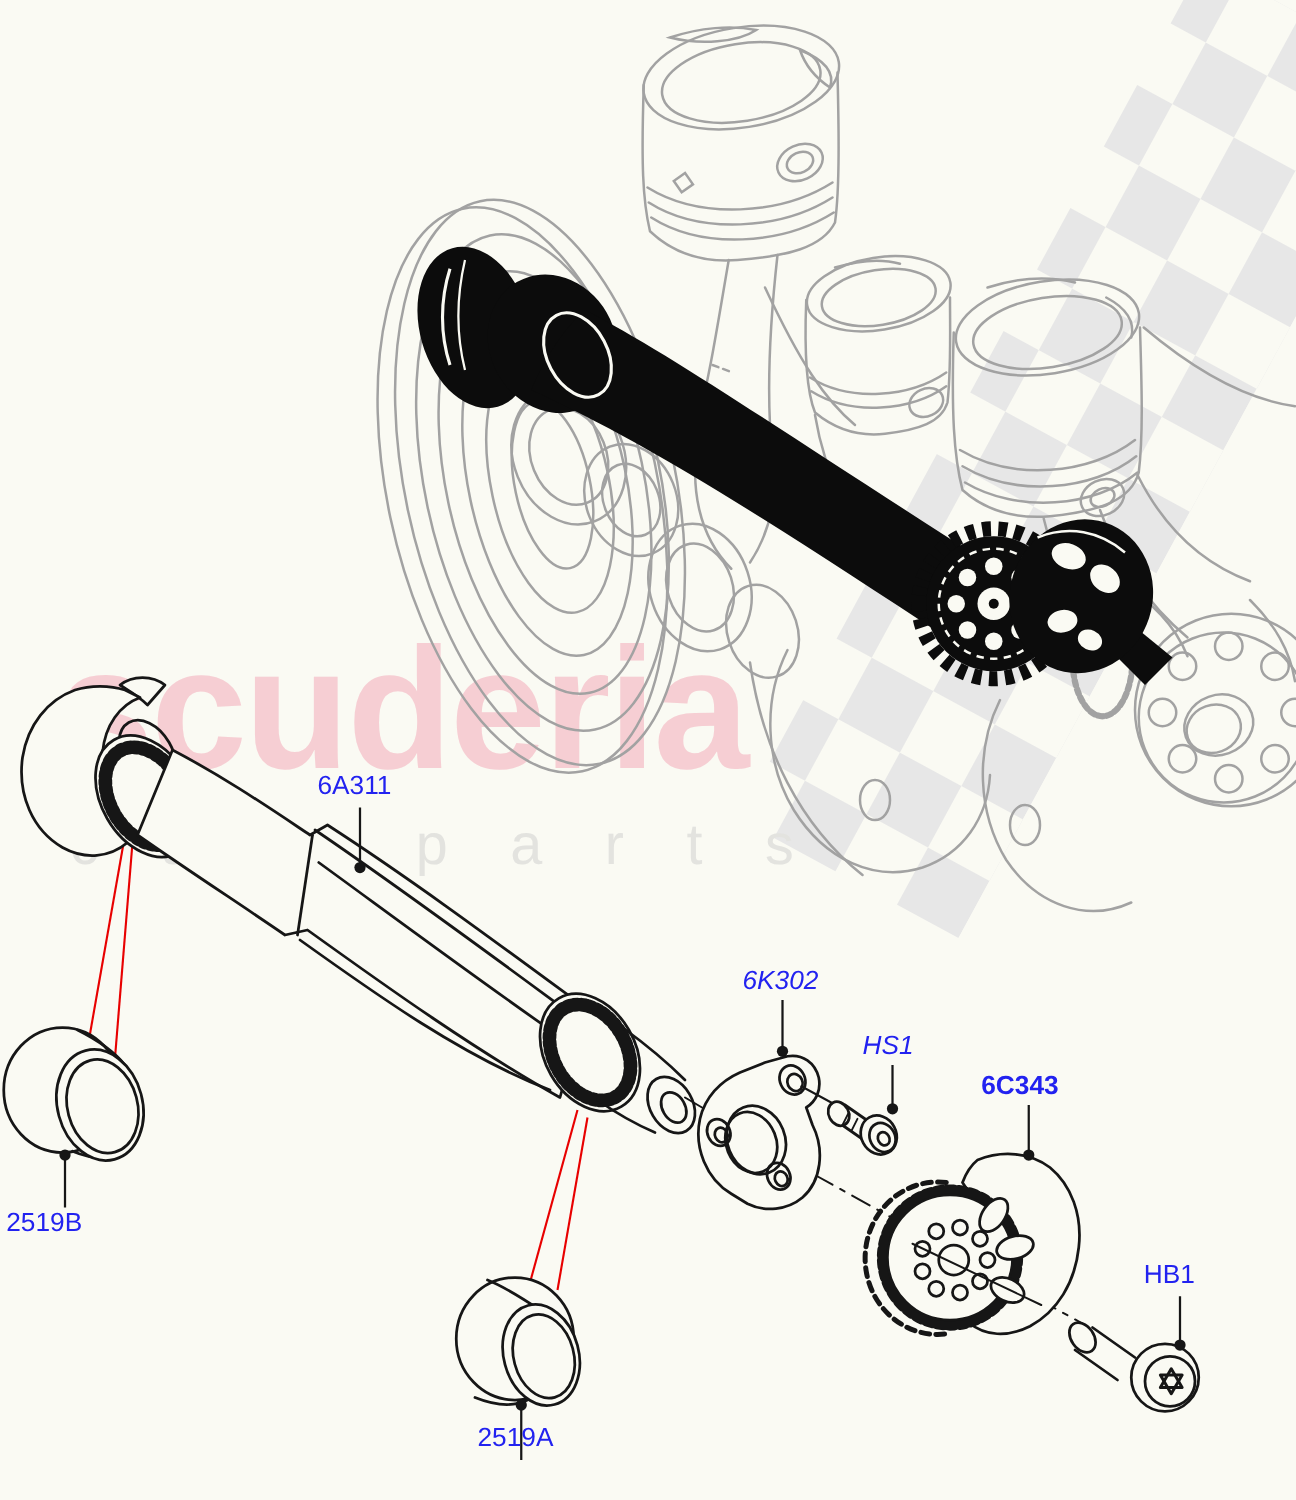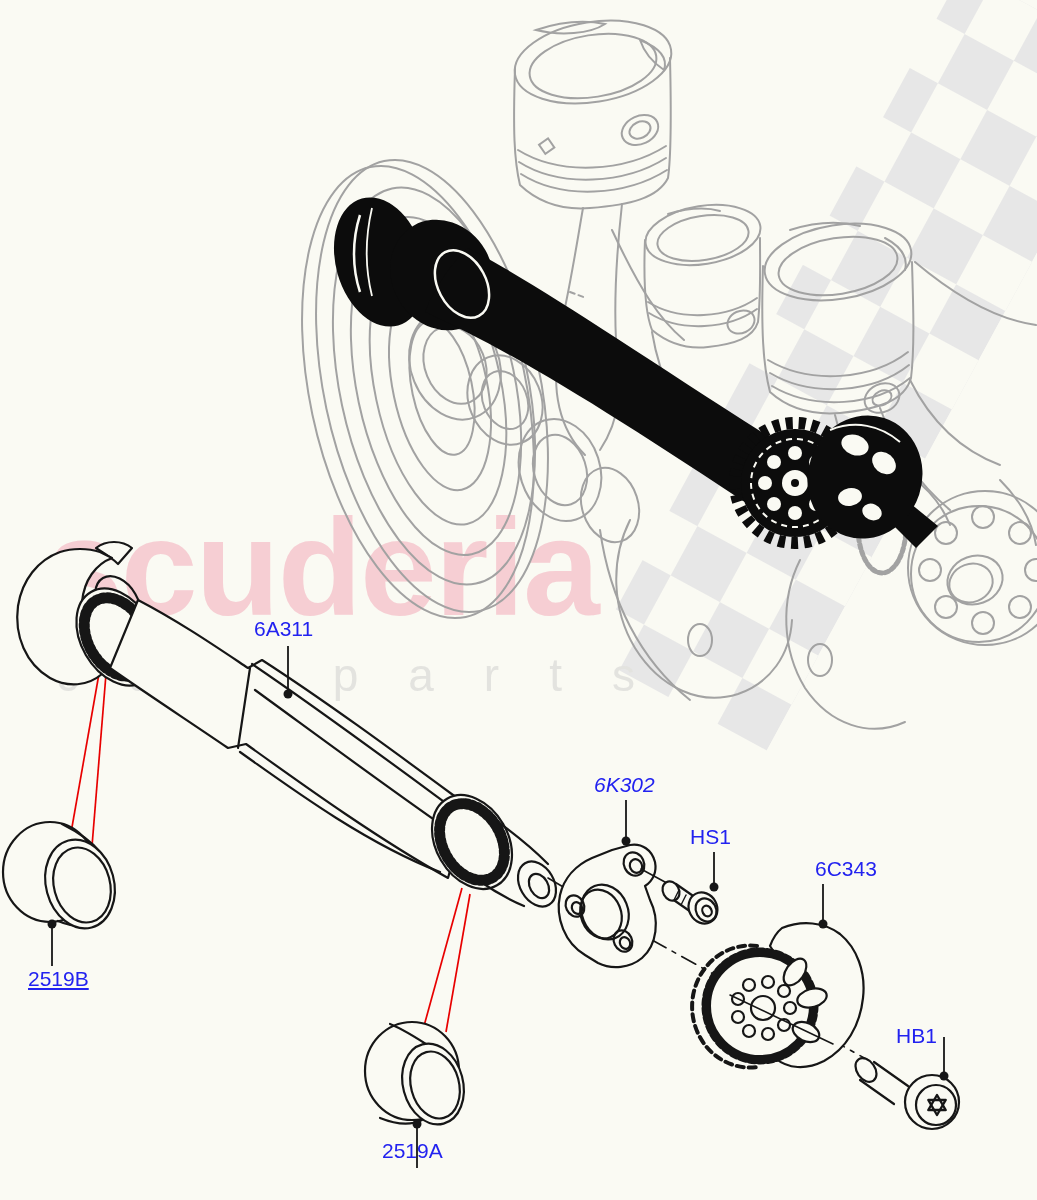--- a/index.html
+++ b/index.html
@@ -306,19 +306,19 @@
         <circle cx="944" cy="1076" r="4.5" stroke="none"></circle>
       <path d="M52,966 L52,928"></path>
         <circle cx="52" cy="924" r="4.5" stroke="none"></circle>
       <path d="M417,1168 L417,1128"></path>
         <circle cx="417" cy="1124" r="4.5" stroke="none"></circle>
     </g>
   </svg>
 
   <div class="plabel" style="left:254px;top:618px;">6A311</div>
   <div class="plabel" style="left:594px;top:774px;font-style:italic;">6K302</div>
-  <div class="plabel" style="left:690px;top:826px;">HS1</div>
-  <div class="plabel" style="left:815px;top:858px;">6C343</div>
-  <div class="plabel" style="left:896px;top:1009px;margin-top:16px;">HB1</div>
-  <div class="plabel" style="left:28px;top:968px;text-decoration:underline;">2519B</div>
+  <div class="plabel" style="left:690px;top:826px;font-style:italic;">HS1</div>
+  <div class="plabel" style="left:785px;top:858px;font-weight:bold;">6C343</div>
+  <div class="plabel" style="left:915px;top:1009px;">HB1</div>
+  <div class="plabel" style="left:5px;top:968px;">2519B</div>
   <div class="plabel" style="left:382px;top:1140px;">2519A</div>
 
 </div>
 
 </body></html>

